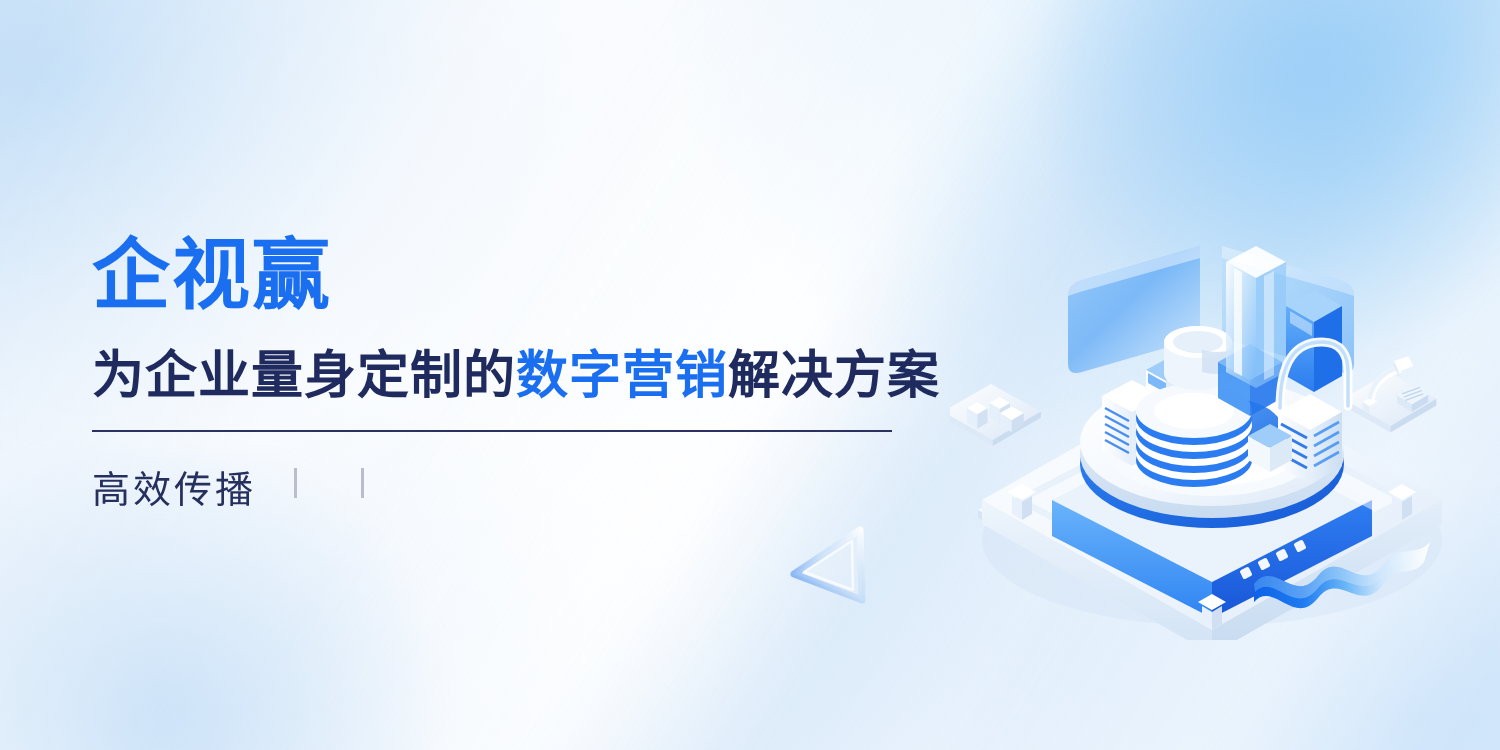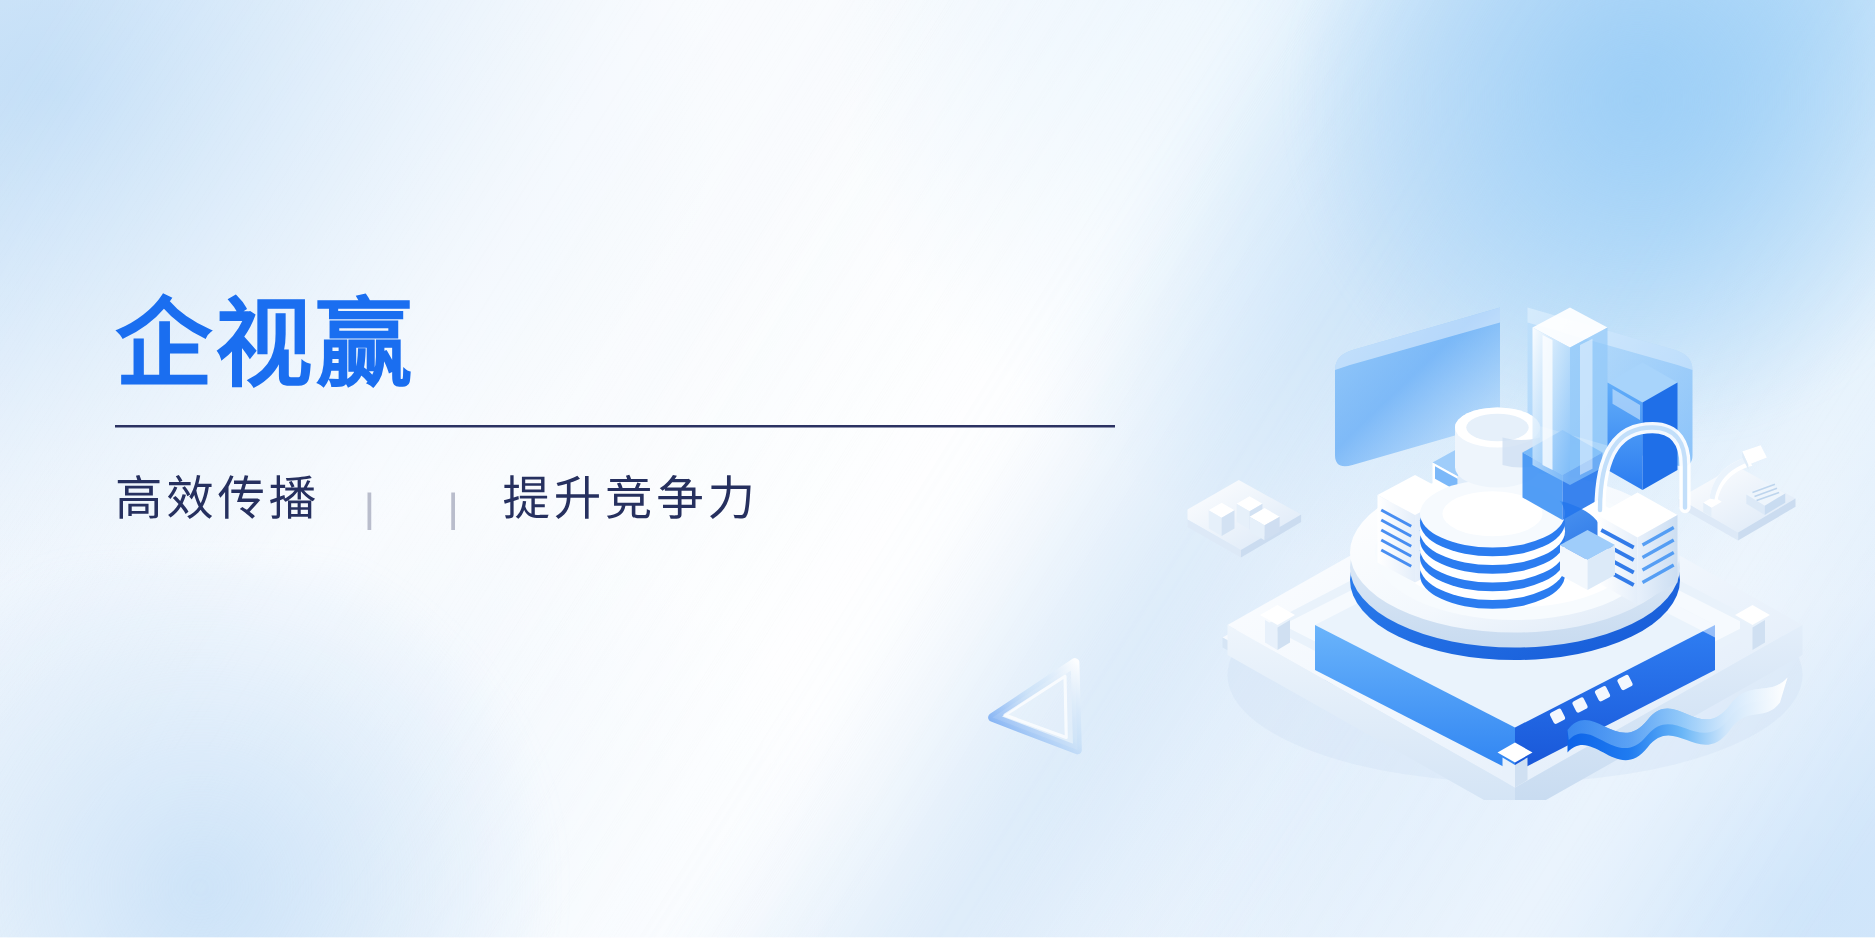--- a/index.html
+++ b/index.html
@@ -103,21 +103,21 @@
 
   .divider {
     margin-top:26px;
     width:800px; height:2px;
     background:#2b3262;
   }
 
   .tagline {
     margin-top:36px;
     display:flex;
-    align-items:flex-end;
+    align-items:flex-start;
     font-size:38px;
     line-height:1.2;
     font-weight:400;
     letter-spacing:3px;
     color:#26305f;
     white-space:nowrap;
     gap:12px;
   }
   .tagline .tag-sep {
     display:inline-block;
@@ -163,28 +163,30 @@
     <div class="band band-c"></div>
     <div class="band band-d"></div>
     <div class="edge-glow-tr"></div>
     <div class="edge-glow-bl"></div>
   </div>
 
   <div class="content">
 
     <div class="brand-title">企视赢</div>
 
+    <div class="headline">
+      <span>为企业量身定制的</span><span class="hl-accent">数字营销</span><span>解决方案</span>
+    </div>
 
     <div class="divider"></div>
 
     <div class="tagline">
       <span>高效传播</span>
       <span class="tag-sep"></span>
       <span class="tag-sep"></span>
-      <span>提升竞争力</span>
     </div>
   </div>
 
   <div class="deco-triangle">
     <svg viewBox="0 0 100 100" xmlns="http://www.w3.org/2000/svg">
       <defs>
         <linearGradient id="triG" x1="0" y1="1" x2="1" y2="0">
           <stop offset="0%" stop-color="#4a8df0" stop-opacity="0.85"></stop>
           <stop offset="55%" stop-color="#bcd9f6" stop-opacity="0.55"></stop>
           <stop offset="100%" stop-color="#ffffff" stop-opacity="0.9"></stop>

